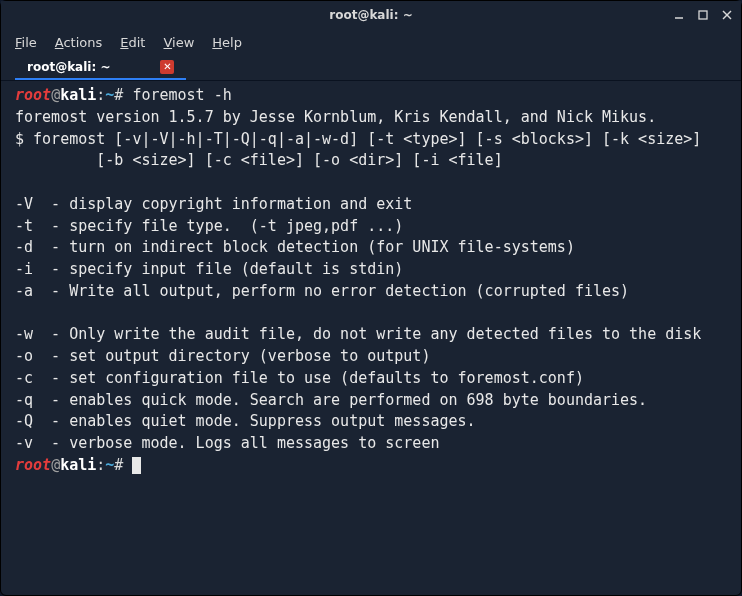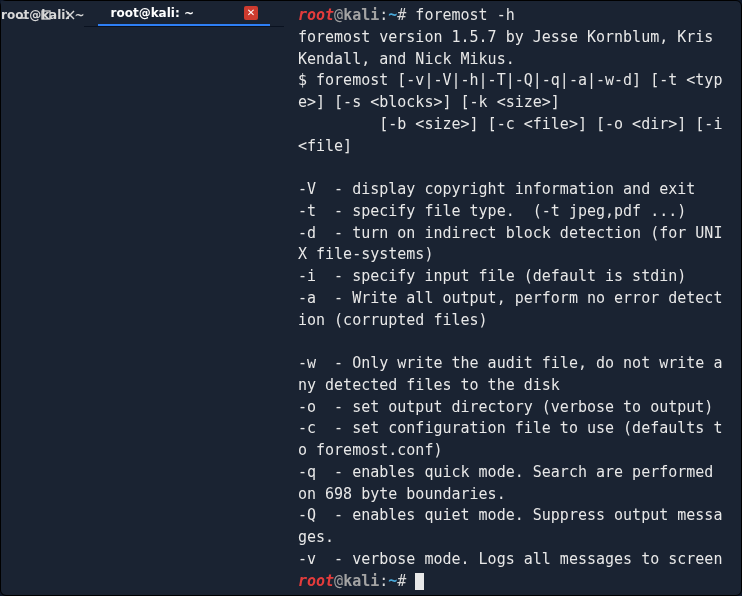--- a/index.html
+++ b/index.html
@@ -13,20 +13,21 @@
       color: #e8e8e8;
       overflow: hidden;
     }
     .window {
       width: 742px;
       height: 596px;
       background: #1a2332;
       border: 1px solid #000;
       border-radius: 6px;
       display: flex;
+      flex-direction: column;
     }
     .titlebar {
       height: 28px;
       background: #1a2332;
       display: flex;
       align-items: center;
       justify-content: center;
       position: relative;
       font-family: "DejaVu Sans", sans-serif;
       font-size: 12px;
@@ -101,21 +102,21 @@
       flex: 1;
       padding: 4px 14px 14px 14px;
       font-size: 15px;
       line-height: 1.45;
       white-space: pre-wrap;
       word-break: break-all;
       overflow: hidden;
     }
     .prompt-user { color: #e43c3c; font-weight: bold; font-style: italic; }
     .prompt-at { color: #a0a0a0; }
-    .prompt-host { color: #a3a3a3; font-weight: bold; }
+    .prompt-host { color: #ffffff; font-weight: bold; }
     .prompt-colon { color: #d8d8d8; }
     .prompt-path { color: #4aa8d8; font-weight: bold; }
     .prompt-hash { color: #d8d8d8; }
     .cmd { color: #e5e5e5; }
     .output { color: #e8e8e8; text-align: right; }
     .cursor {
       display: inline-block;
       width: 9px;
       height: 17px;
       background: #e8e8e8;
@@ -142,20 +143,27 @@
       </div>
       <div class="titlebar-btn">
         <svg width="10" height="10" viewBox="0 0 10 10">
             <line x1="1" y1="1" x2="9" y2="9" stroke="#d8d8d8" stroke-width="1.5"></line>
             <line x1="9" y1="1" x2="1" y2="9" stroke="#d8d8d8" stroke-width="1.5"></line>
           </svg>
       </div>
     </div>
   </div>
 
+  <div class="menubar">
+    <span class="menu-item"><span class="menu-accel">F</span>ile</span>
+    <span class="menu-item"><span class="menu-accel">A</span>ctions</span>
+    <span class="menu-item"><span class="menu-accel">E</span>dit</span>
+    <span class="menu-item"><span class="menu-accel">V</span>iew</span>
+    <span class="menu-item"><span class="menu-accel">H</span>elp</span>
+  </div>
 
   <div class="tabbar">
     <div class="tab">
       <span>root@kali: ~</span>
       <span class="tab-close">✕</span>
     </div>
   </div>
 
   <div class="terminal"><span class="prompt-user">root</span><span class="prompt-at">@</span><span class="prompt-host">kali</span><span class="prompt-colon">:</span><span class="prompt-path">~</span><span class="prompt-hash">#</span><span class="cmd"> foremost -h</span>
 <span class="output">foremost version 1.5.7 by Jesse Kornblum, Kris Kendall, and Nick Mikus.</span>

